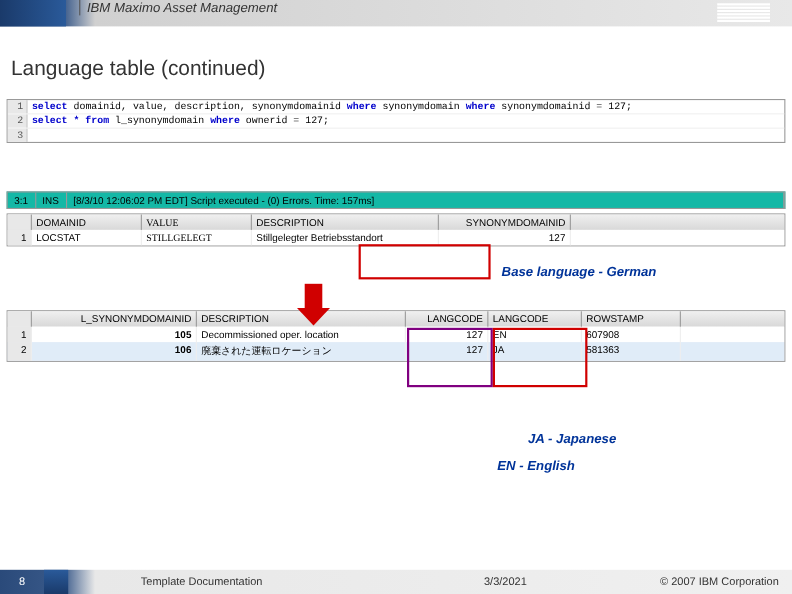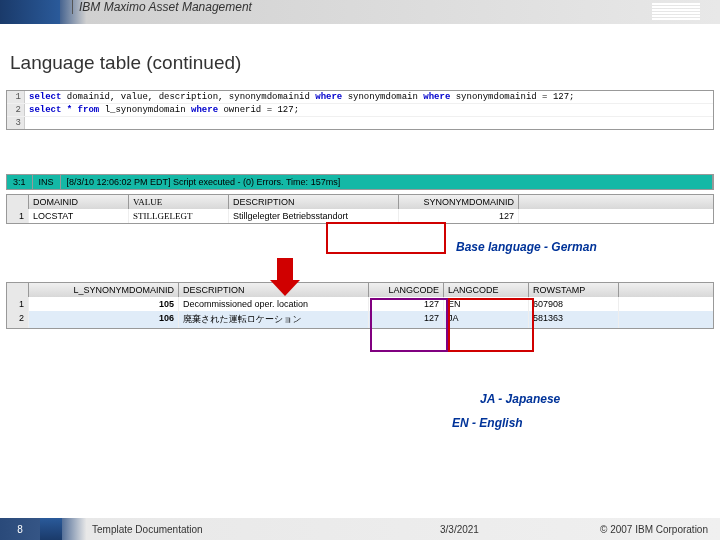--- a/index.html
+++ b/index.html
@@ -52,21 +52,21 @@
   .redbox-bot { position: absolute; border: 2px solid #800080; pointer-events: none; }
   .arrow { position: absolute; width: 30px; height: 40px; }
   .arrow .stem { width: 16px; height: 22px; background: #d00000; margin: 0 auto; }
   .arrow .head { width: 0; height: 0; border-left: 15px solid transparent; border-right: 15px solid transparent; border-top: 16px solid #d00000; }
 
   .callout { position: absolute; font-size: 12px; font-weight: bold; font-style: italic; color: #003399; }
 
   .footer { position: absolute; bottom: 0; left: 0; right: 0; height: 22px; background: linear-gradient(to right, #2a4a7a 0%, #3a5a8a 8%, #e8e8e8 12%, #f0f0f0 100%); display: flex; align-items: center; font-size: 10px; color: #333; }
   .footer .pg { width: 40px; text-align: center; color: #fff; }
   .footer .accent2 { width: 22px; height: 22px; background: linear-gradient(#2a5a9a, #1a3a6a); }
-  .footer .doc { padding-left: 30px; flex: 1; }
+  .footer .doc { padding-left: 30px; flex: 1; margin-left: 36px; }
   .footer .date { width: 140px; }
   .footer .corp { width: 140px; text-align: right; padding-right: 12px; }
 </style>
 </head>
 <body>
 
 <div class="header-bar">
   <div class="accent"></div>
   <span class="header-title">IBM Maximo Asset Management</span>
   <div class="ibm-logo">

